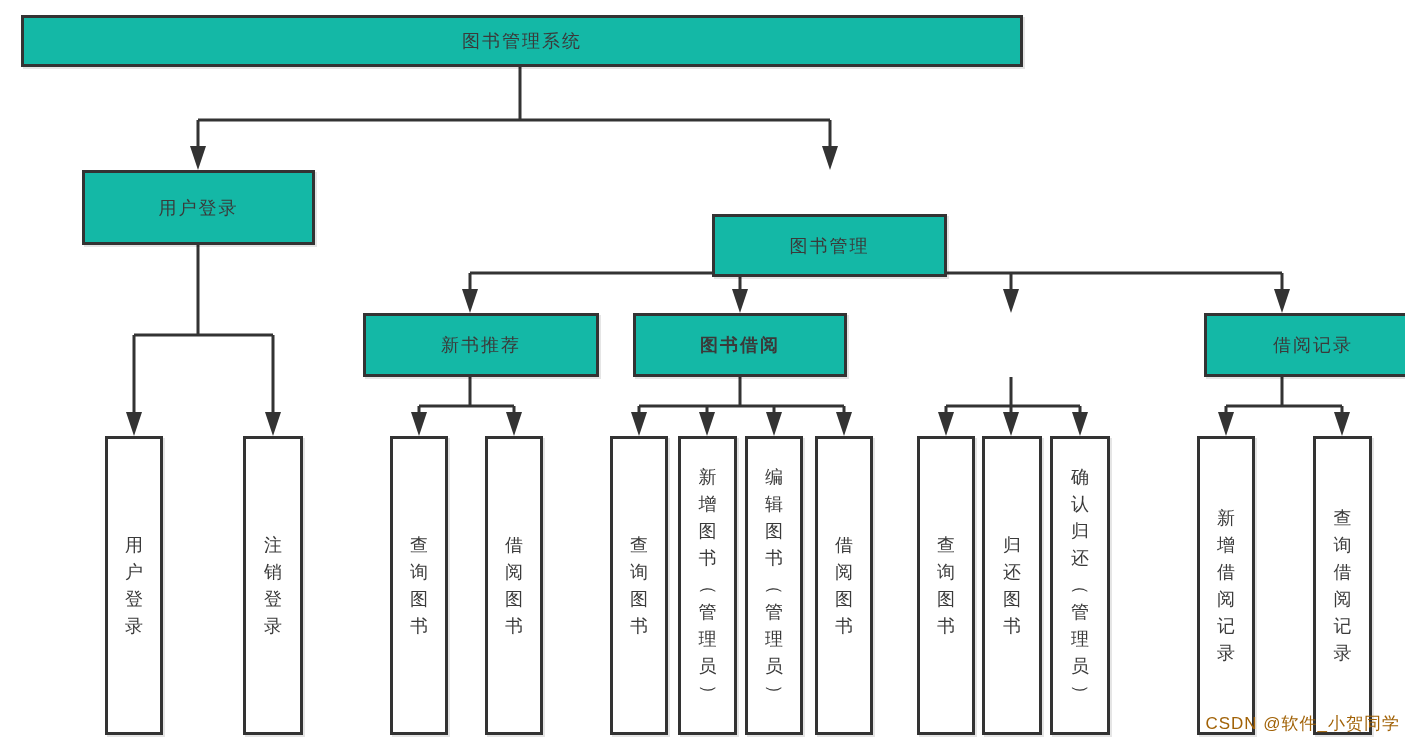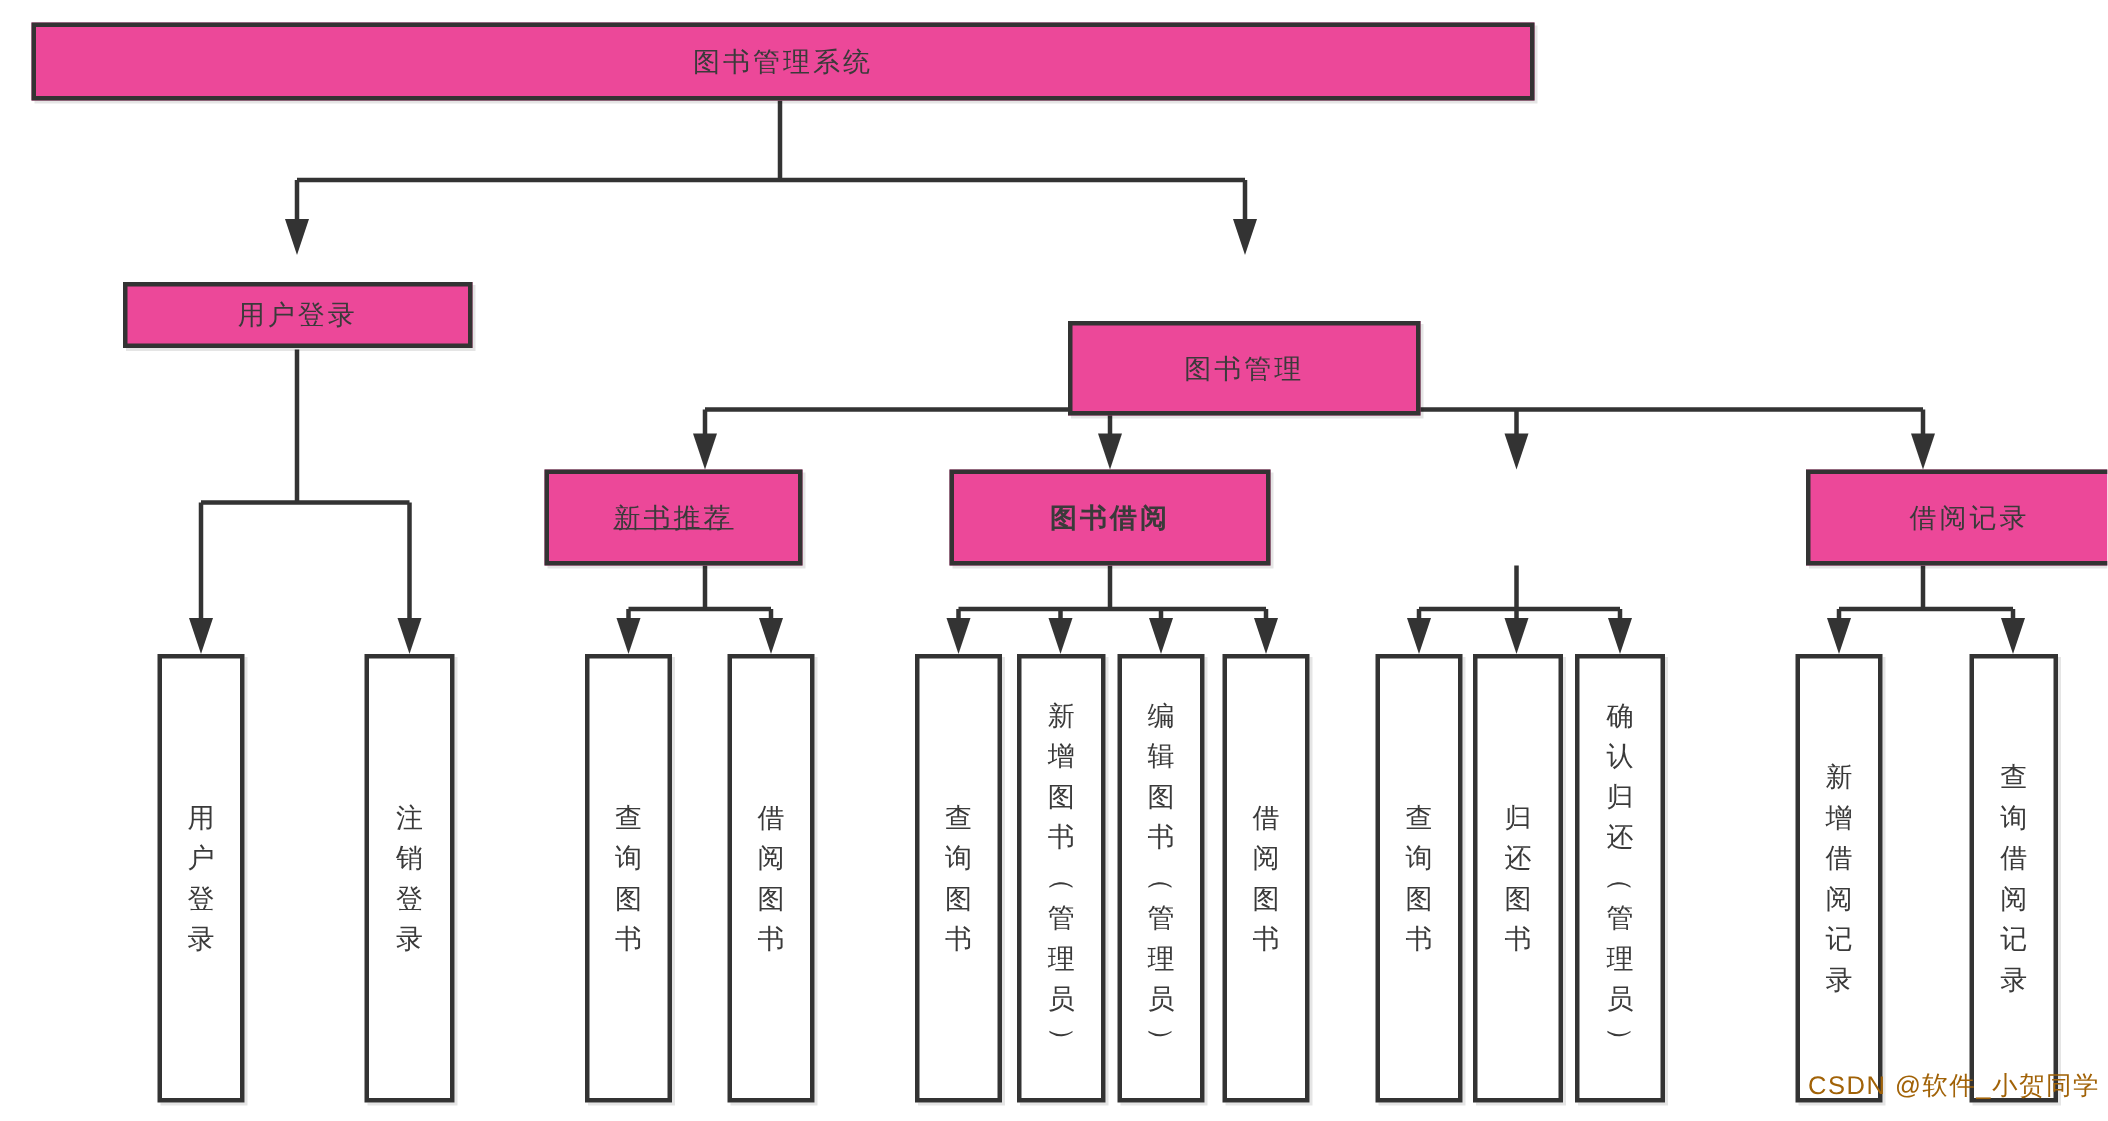--- a/index.html
+++ b/index.html
@@ -15,21 +15,21 @@
     background: #ffffff;
     overflow: hidden;
   }
   #connectors {
     position: absolute;
     left: 0; top: 0;
     z-index: 0;
   }
   .node {
     position: absolute;
-    background: #ec4899;
+    background: #14b8a6;
     border: 3px solid #333333;
     box-shadow: 2px 2px 0 rgba(0,0,0,0.10);
     display: flex;
     align-items: center;
     justify-content: center;
     box-sizing: border-box;
     z-index: 1;
     font-size: 18px;
     letter-spacing: 2px;
     color: #3a3a3a;
@@ -119,28 +119,28 @@
       <path fill="none" d="M1282 377 V406 M1226 406 H1342 M1226 406 V416 M1342 406 V416"></path>
       <polygon stroke="none" points="1218,412 1234,412 1226,436"></polygon>
       <polygon stroke="none" points="1334,412 1350,412 1342,436"></polygon>
     </g>
   </svg>
 
   <div class="node" style="left:21px; top:15px; width:1002px; height:52px;">
     <span>图书管理系统</span>
   </div>
 
-  <div class="node" style="left:82px; top:188px; width:233px; height:44px;">
+  <div class="node" style="left:82px; top:170px; width:233px; height:75px;">
     <span>用户登录</span>
   </div>
   <div class="node" style="left:712px; top:170px; width:235px; height:63px;margin-top:44px;">
     <span>图书管理</span>
   </div>
 
-  <div class="node" style="left:363px; top:313px; width:172px; height:64px;text-decoration:underline;">
+  <div class="node" style="left:363px; top:313px; width:236px; height:64px;">
     <span>新书推荐</span>
   </div>
   <div class="node" style="left:633px; top:313px; width:214px; height:64px;font-weight:bold;">
     <span>图书借阅</span>
   </div>
   <div class="node" style="left:1173px; top:313px; width:218px; height:64px;margin-left:31px;">
     <span>借阅记录</span>
   </div>
 
   <div class="leaf" style="left:105px; width:58px;">

